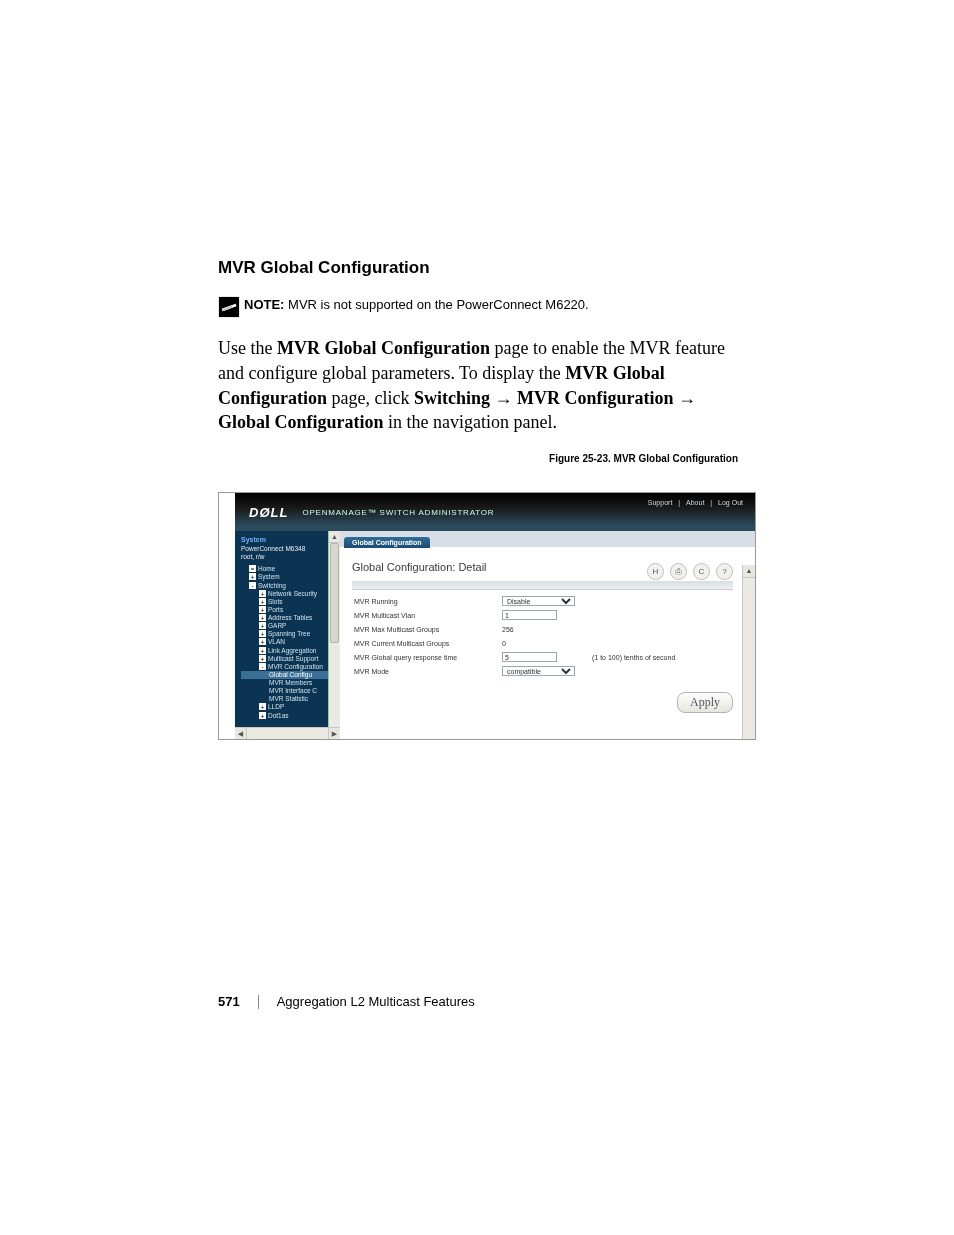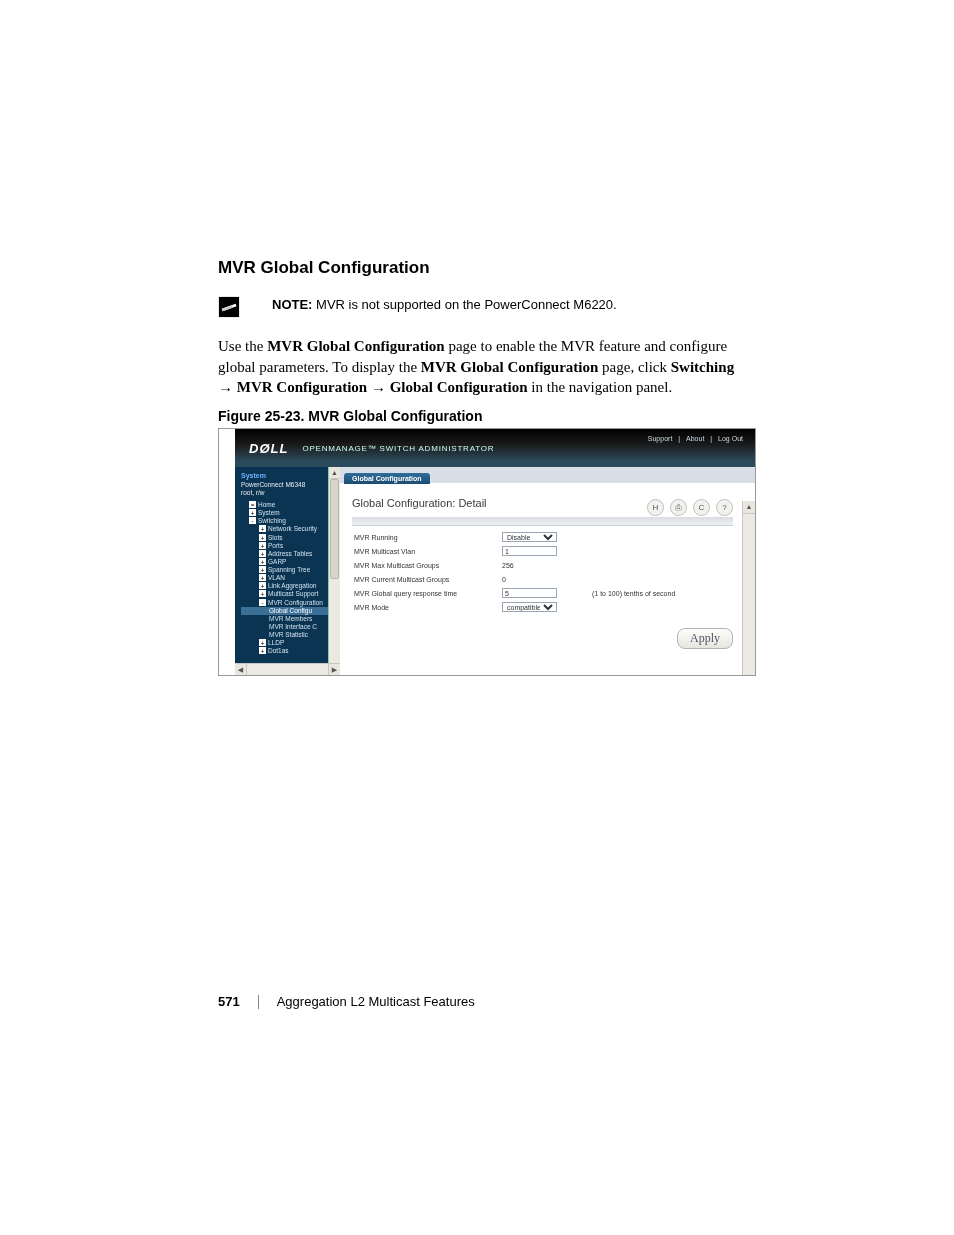--- a/index.html
+++ b/index.html
@@ -20,45 +20,46 @@
   h2.section-title {
     font-family: Arial, Helvetica, sans-serif;
     font-weight: bold;
     font-size: 17px;
     margin: 0 0 18px 0;
     color: #000;
   }
   .note-row {
     display: flex;
     align-items: flex-start;
-    gap: 32px;
+    gap: 4px;
     margin-bottom: 18px;
   }
   .note-icon {
     width: 22px; height: 22px; flex: 0 0 22px;
   }
   .note-text {
     font-family: Arial, Helvetica, sans-serif;
     font-size: 13px;
     line-height: 1.35;
   }
   .note-text .note-label { font-weight: bold; }
   .body-para {
     font-family: Georgia, "Times New Roman", serif;
-    font-size: 15px;
+    font-size: 18px;
     line-height: 1.38;
-    margin: 0 0 10px 0;
+    margin: 0 0 18px 0;
   }
   .body-para b, .body-para strong { font-weight: bold; }
   .arrow { font-family: Georgia, serif; }
   .figure-caption {
     font-family: Arial, Helvetica, sans-serif;
-    font-size: 14px;
+    font-size: 10px;
     font-weight: bold;
-    margin-bottom: 4px;
+    margin-bottom: 28px;
+    text-align: right;
   }
 
   
   .screenshot-wrap {
     position: relative;
     width: 520px;
     height: 246px;
     border: 1px solid #999;
     background: #fff;
     font-family: Arial, Helvetica, sans-serif;
@@ -217,21 +218,21 @@
     align-items: center;
     font-size: 7px;
     color: #333;
     height: 14px;
   }
   .ss-form-row .label { padding-left: 2px; }
   .ss-form-row .field .sel, .ss-form-row .field .inp {
     font-size: 7px; height: 10px; box-sizing: border-box;
     border: 1px solid #9aa6b2; background: #fff; color: #333;
   }
-  .ss-form-row .field .sel { width: 55px; }
+  .ss-form-row .field .sel { width: 73px; }
   .ss-form-row .field .inp { width: 55px; padding: 0 2px; }
   .ss-form-row .static { font-size: 7px; color: #333; }
   .ss-form-row .hint { font-size: 7px; color: #333; }
   .ss-apply-row {
     text-align: right;
     padding: 14px 22px 0 0;
   }
   .ss-apply {
     font-size: 12px;
     padding: 2px 12px;

